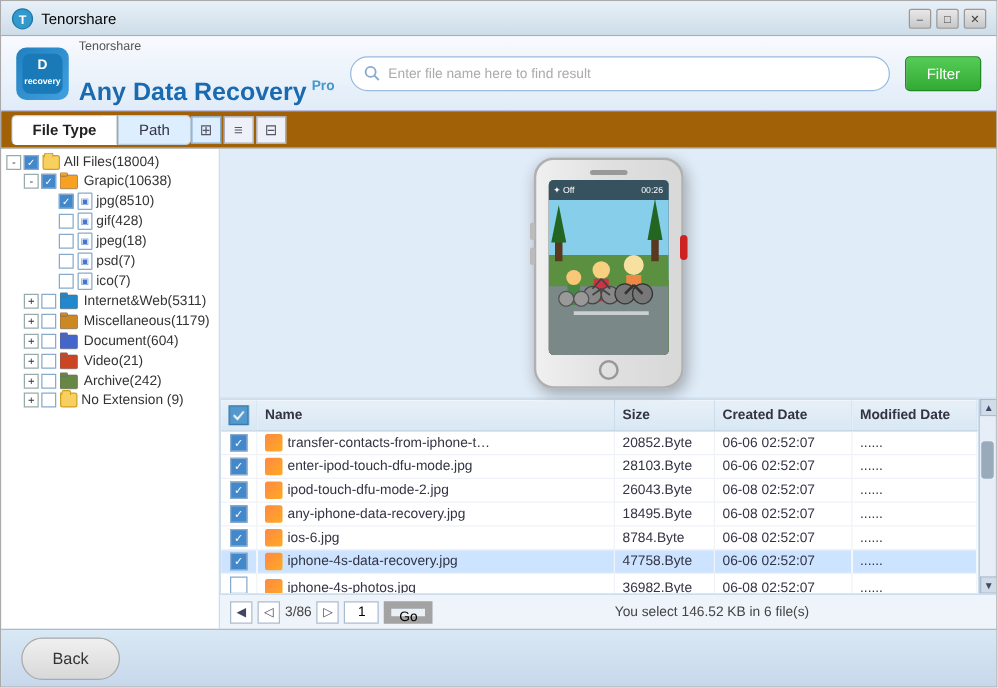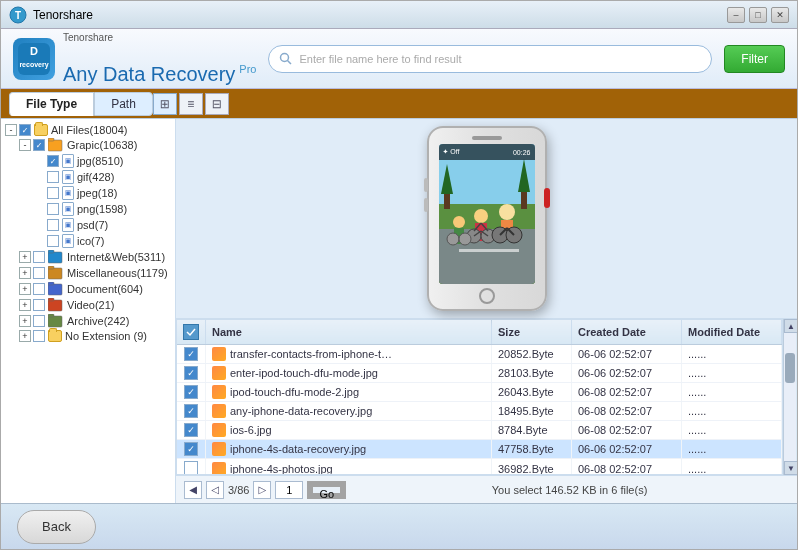--- a/index.html
+++ b/index.html
@@ -578,21 +578,21 @@
     <div class="app-logo">
       <div class="app-logo-icon">
         <svg width="36" height="36" viewBox="0 0 36 36">
           <rect x="2" y="2" width="32" height="32" rx="6" fill="#1a7ab8"></rect>
           <text x="18" y="14" text-anchor="middle" fill="white" font-size="11" font-weight="bold">D</text>
           <text x="18" y="26" text-anchor="middle" fill="white" font-size="7">recovery</text>
         </svg>
       </div>
       <div class="app-name">
         <span class="app-name-top">Tenorshare</span>
-        <span style="font-size:20px;font-weight:normal;color:#1a6ab0;margin-top:20px;">
+        <span style="font-size:20px;font-weight:bold;color:#1a6ab0;margin-top:20px;">
           <span>Any Data  Recovery</span><span class="app-name-pro" style="font-size:11px;color:#4499cc;margin-left:4px;vertical-align:super;">Pro</span>
         </span>
       </div>
     </div>
     <div class="search-bar">
       <svg width="14" height="14" viewBox="0 0 14 14">
         <circle cx="5.5" cy="5.5" r="4" fill="none" stroke="#88aacc" stroke-width="1.5"></circle>
         <line x1="8.5" y1="8.5" x2="12" y2="12" stroke="#88aacc" stroke-width="1.5"></line>
       </svg>
       <span style="color:#aaa;font-size:11px;">Enter file name here to find result</span>
@@ -644,26 +644,20 @@
             <span class="expand-spacer"></span>
             <div class="checkbox-small"></div>
             <div class="file-icon">▣</div>
             <span>gif(428)</span>
           </div>
           <div class="tree-item tree-indent-2">
             <span class="expand-spacer"></span>
             <div class="checkbox-small"></div>
             <div class="file-icon">▣</div>
             <span>jpeg(18)</span>
-          </div>
-          <div class="tree-item tree-indent-2">
-            <span class="expand-spacer"></span>
-            <div class="checkbox-small"></div>
-            <div class="file-icon">▣</div>
-            <span>png(1598)</span>
           </div>
           <div class="tree-item tree-indent-2">
             <span class="expand-spacer"></span>
             <div class="checkbox-small"></div>
             <div class="file-icon">▣</div>
             <span>psd(7)</span>
           </div>
           <div class="tree-item tree-indent-2">
             <span class="expand-spacer"></span>
             <div class="checkbox-small"></div>

